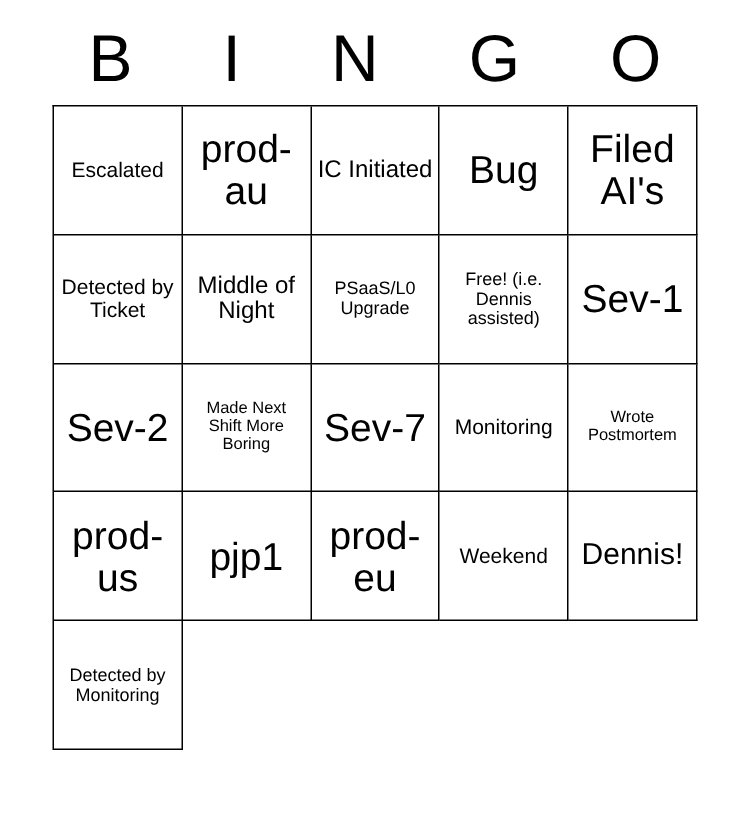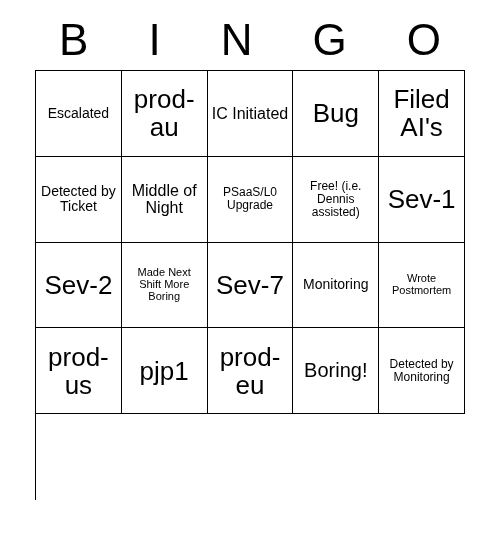--- a/index.html
+++ b/index.html
@@ -125,18 +125,21 @@
       <span class="fz-xl">prod-us</span>
     </div>
 
   <div class="cell">
       <span class="fz-xl">pjp1</span>
     </div>
   <div class="cell">
       <span class="fz-xl">prod-eu</span>
     </div>
   <div class="cell">
-      <span class="fz-lg">Boring!</span>
+      <span class="fz-sm">Weekend</span>
+    </div>
+  <div class="cell">
+      <span class="fz-lg">Dennis!</span>
     </div>
   <div class="cell">
       <span class="fz-xs">Detected by Monitoring</span>
     </div>
 </div>
 
 </body></html>

